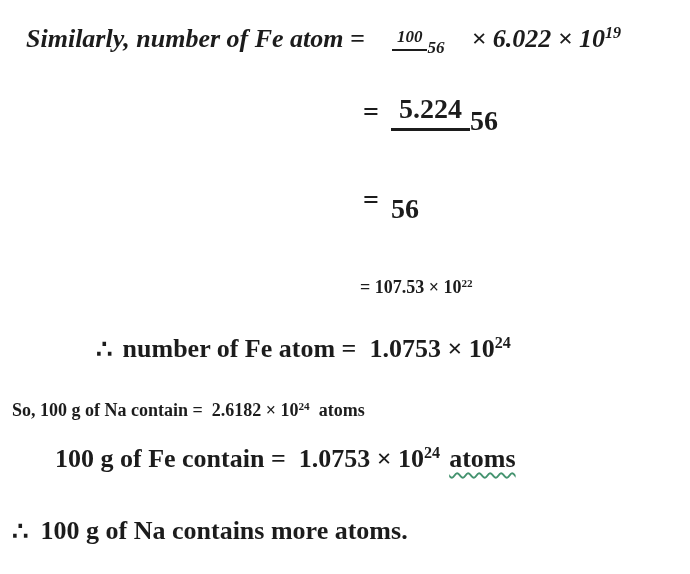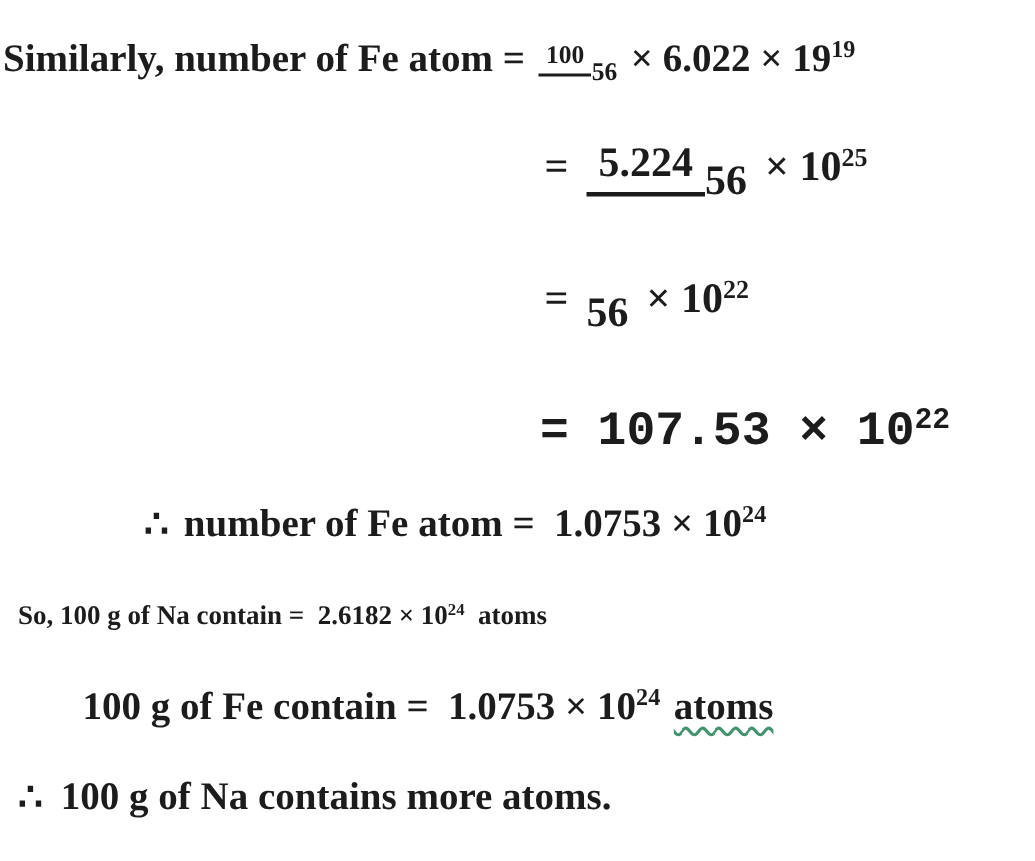--- a/index.html
+++ b/index.html
@@ -12,27 +12,27 @@
     font-weight: 700;
     color: var(--text, #1c1c1c);
     overflow: hidden;
   }
   .line {
     position: absolute;
     display: flex;
     align-items: center;
     white-space: pre;
   }
-  .l1 { left: 2px;  top: 8px;   height: 62px; font-size: 26px; gap: 9px; }
+  .l1 { left: 26px;  top: 8px;   height: 62px; font-size: 26px; gap: 27px; font-style: italic; }
   .l2 { left: 363px; top: 88px;  font-size: 28px; gap: 12px; }
   .l3 { left: 363px; top: 176px; font-size: 28px; gap: 12px; }
-  .l4 { left: 360px; top: 269px; height: 36px; font-size: 32px; font-family: Liberation Mono, monospace; }
+  .l4 { left: 360px; top: 269px; height: 36px; font-size: 18px; }
   .l5 { left: 96px;  top: 331px; height: 36px; font-size: 26px; gap: 10px; }
   .l6 { left: 12px;  top: 391px; height: 38px; font-size: 18px; gap: 9px; }
-  .l7 { left: 55px;  top: 452px; height: 38px; font-size: 26px; gap: 9px; }
+  .l7 { left: 55px;  top: 440px; height: 38px; font-size: 26px; gap: 9px; }
   .l8 { left: 12px;  top: 512px; height: 38px; font-size: 26px; gap: 12px; }
 
   .frac {
     display: inline-flex;
     flex-direction: row;
     align-items: center;
     text-align: center;
     line-height: 1.1;
   }
   .frac .num { border-bottom: 3px solid var(--text, #1c1c1c); padding: 0 8px 3px; }
@@ -57,38 +57,36 @@
 <body>
 
 <div class="page">
 
   <div class="line l1">
     <span>Similarly, number of Fe atom =</span>
     <span class="frac frac-sm">
       <span class="num">100</span>
       <span class="den">56</span>
     </span>
-    <span><span>× 6.022 × 19</span><span class="sup">19</span></span>
+    <span><span>× 6.022 × 10</span><span class="sup">19</span></span>
   </div>
 
   <div class="line l2">
     <span>=</span>
     <span class="frac">
       <span class="num">5.224</span>
       <span class="den">56</span>
     </span>
-    <span><span>× 10</span><span class="sup">25</span></span>
   </div>
 
   <div class="line l3">
     <span>=</span>
     <span class="frac">
       <span class="den">56</span>
     </span>
-    <span><span>× 10</span><span class="sup">22</span></span>
   </div>
 
   <div class="line l4">
     <span><span>= 107.53 × 10</span><span class="sup">22</span></span>
   </div>
 
   <div class="line l5">
     <span>∴</span>
     <span><span>number of Fe atom =  1.0753 × 10</span><span class="sup">24</span></span>
   </div>

